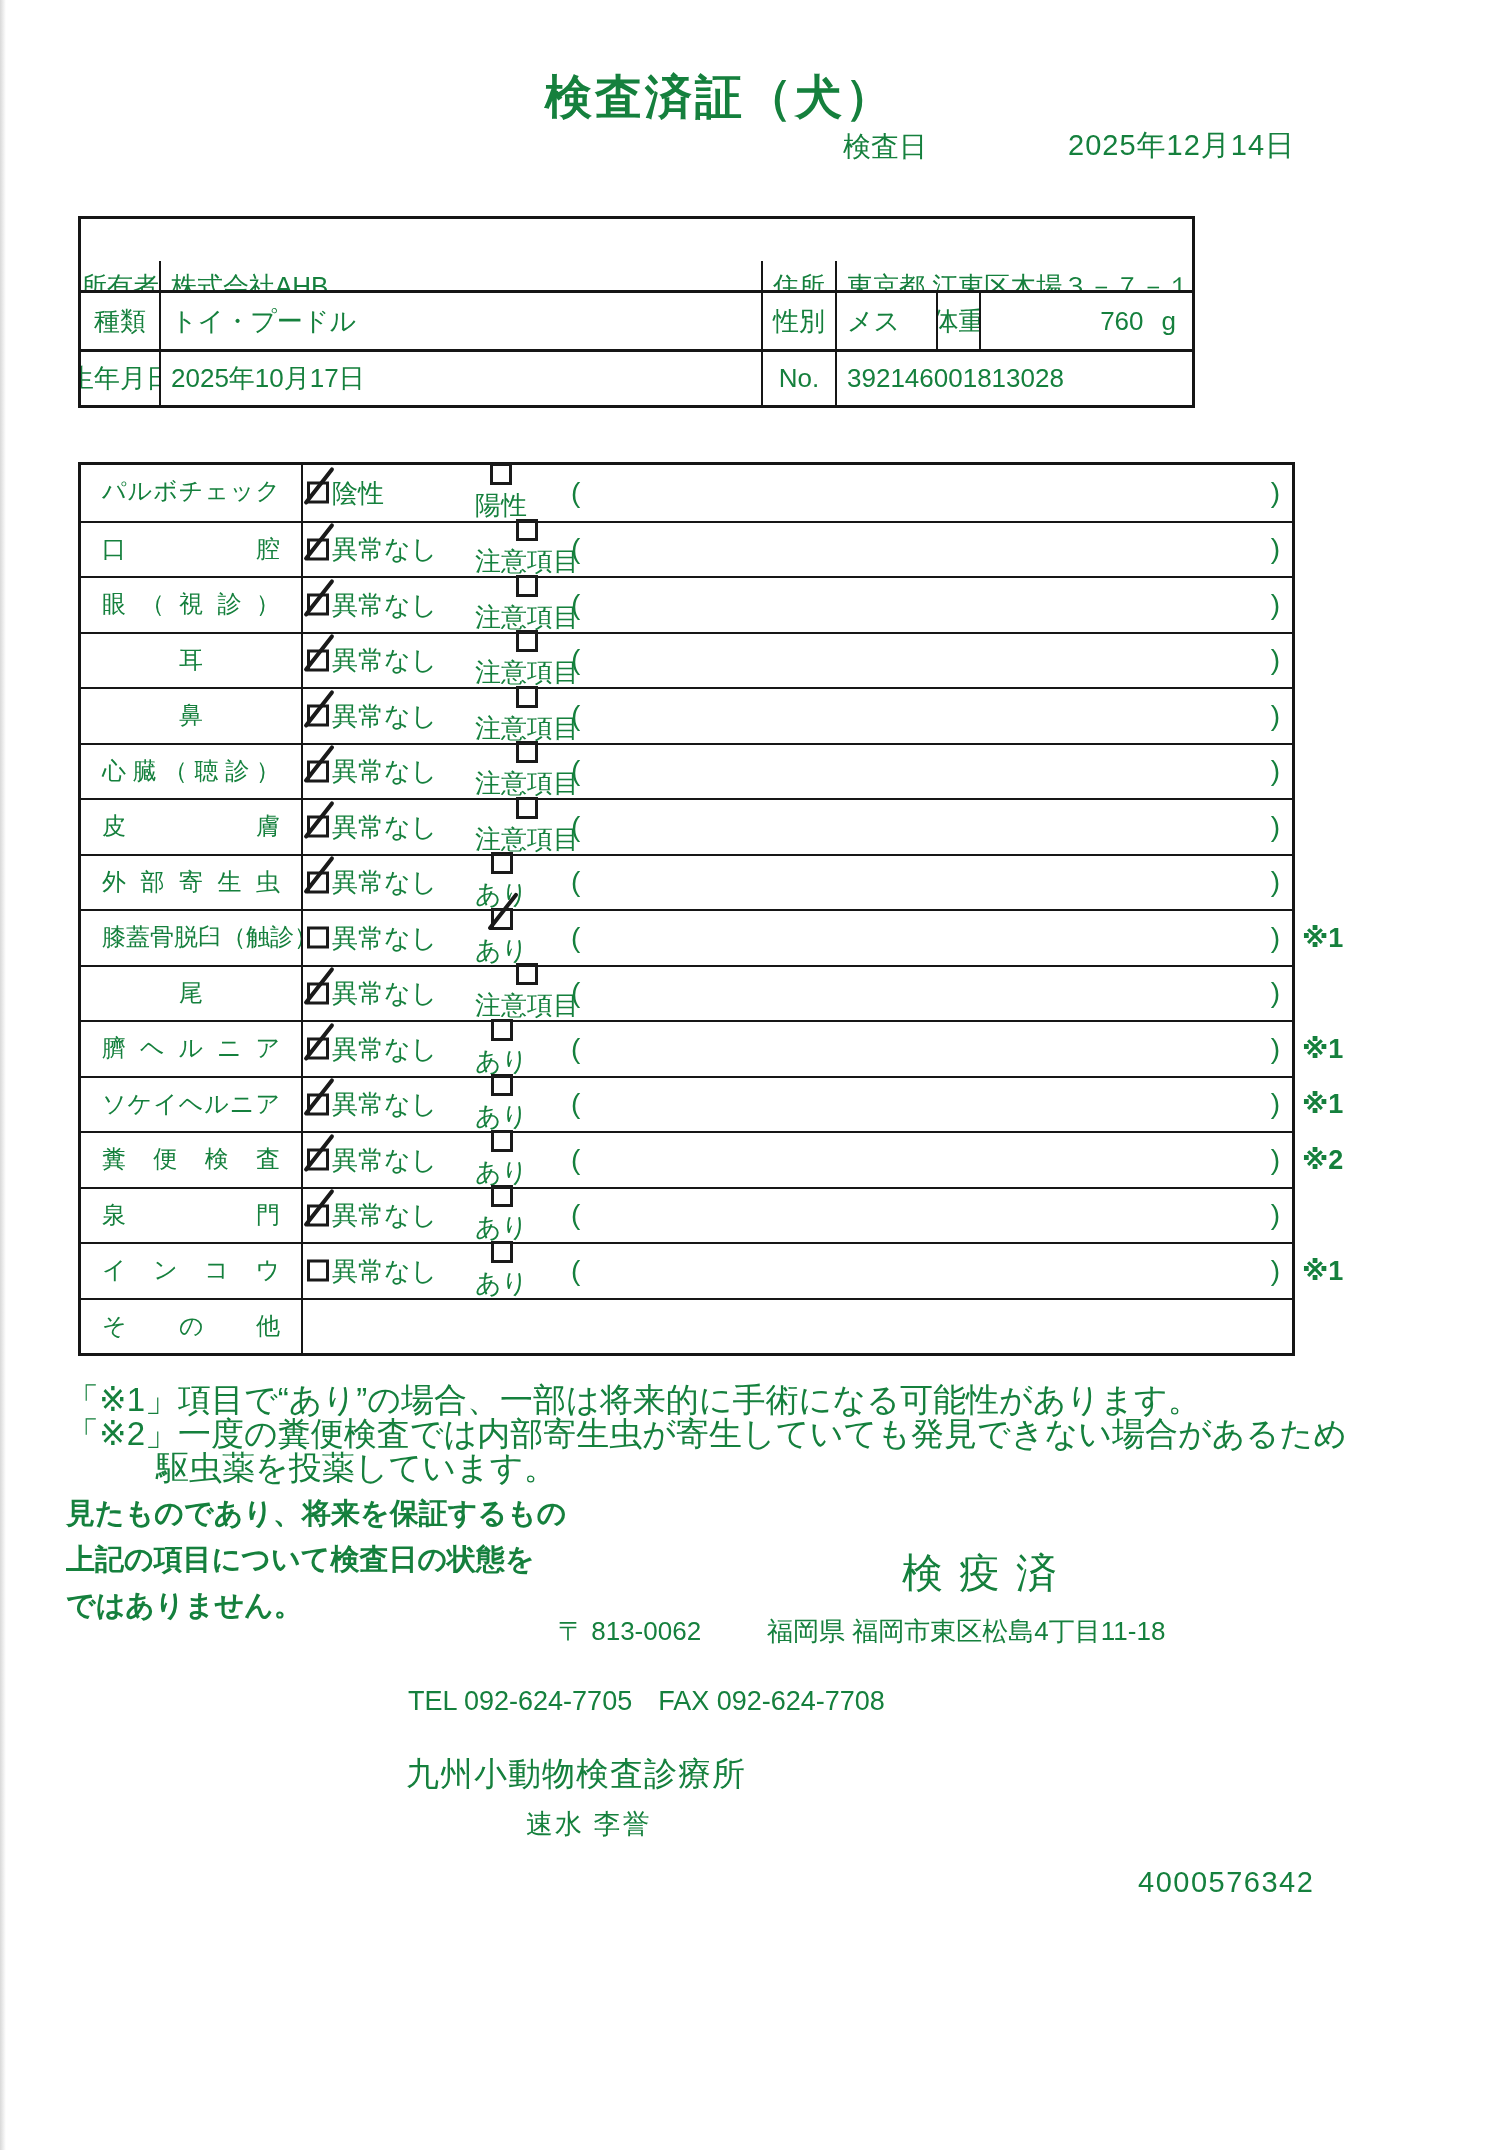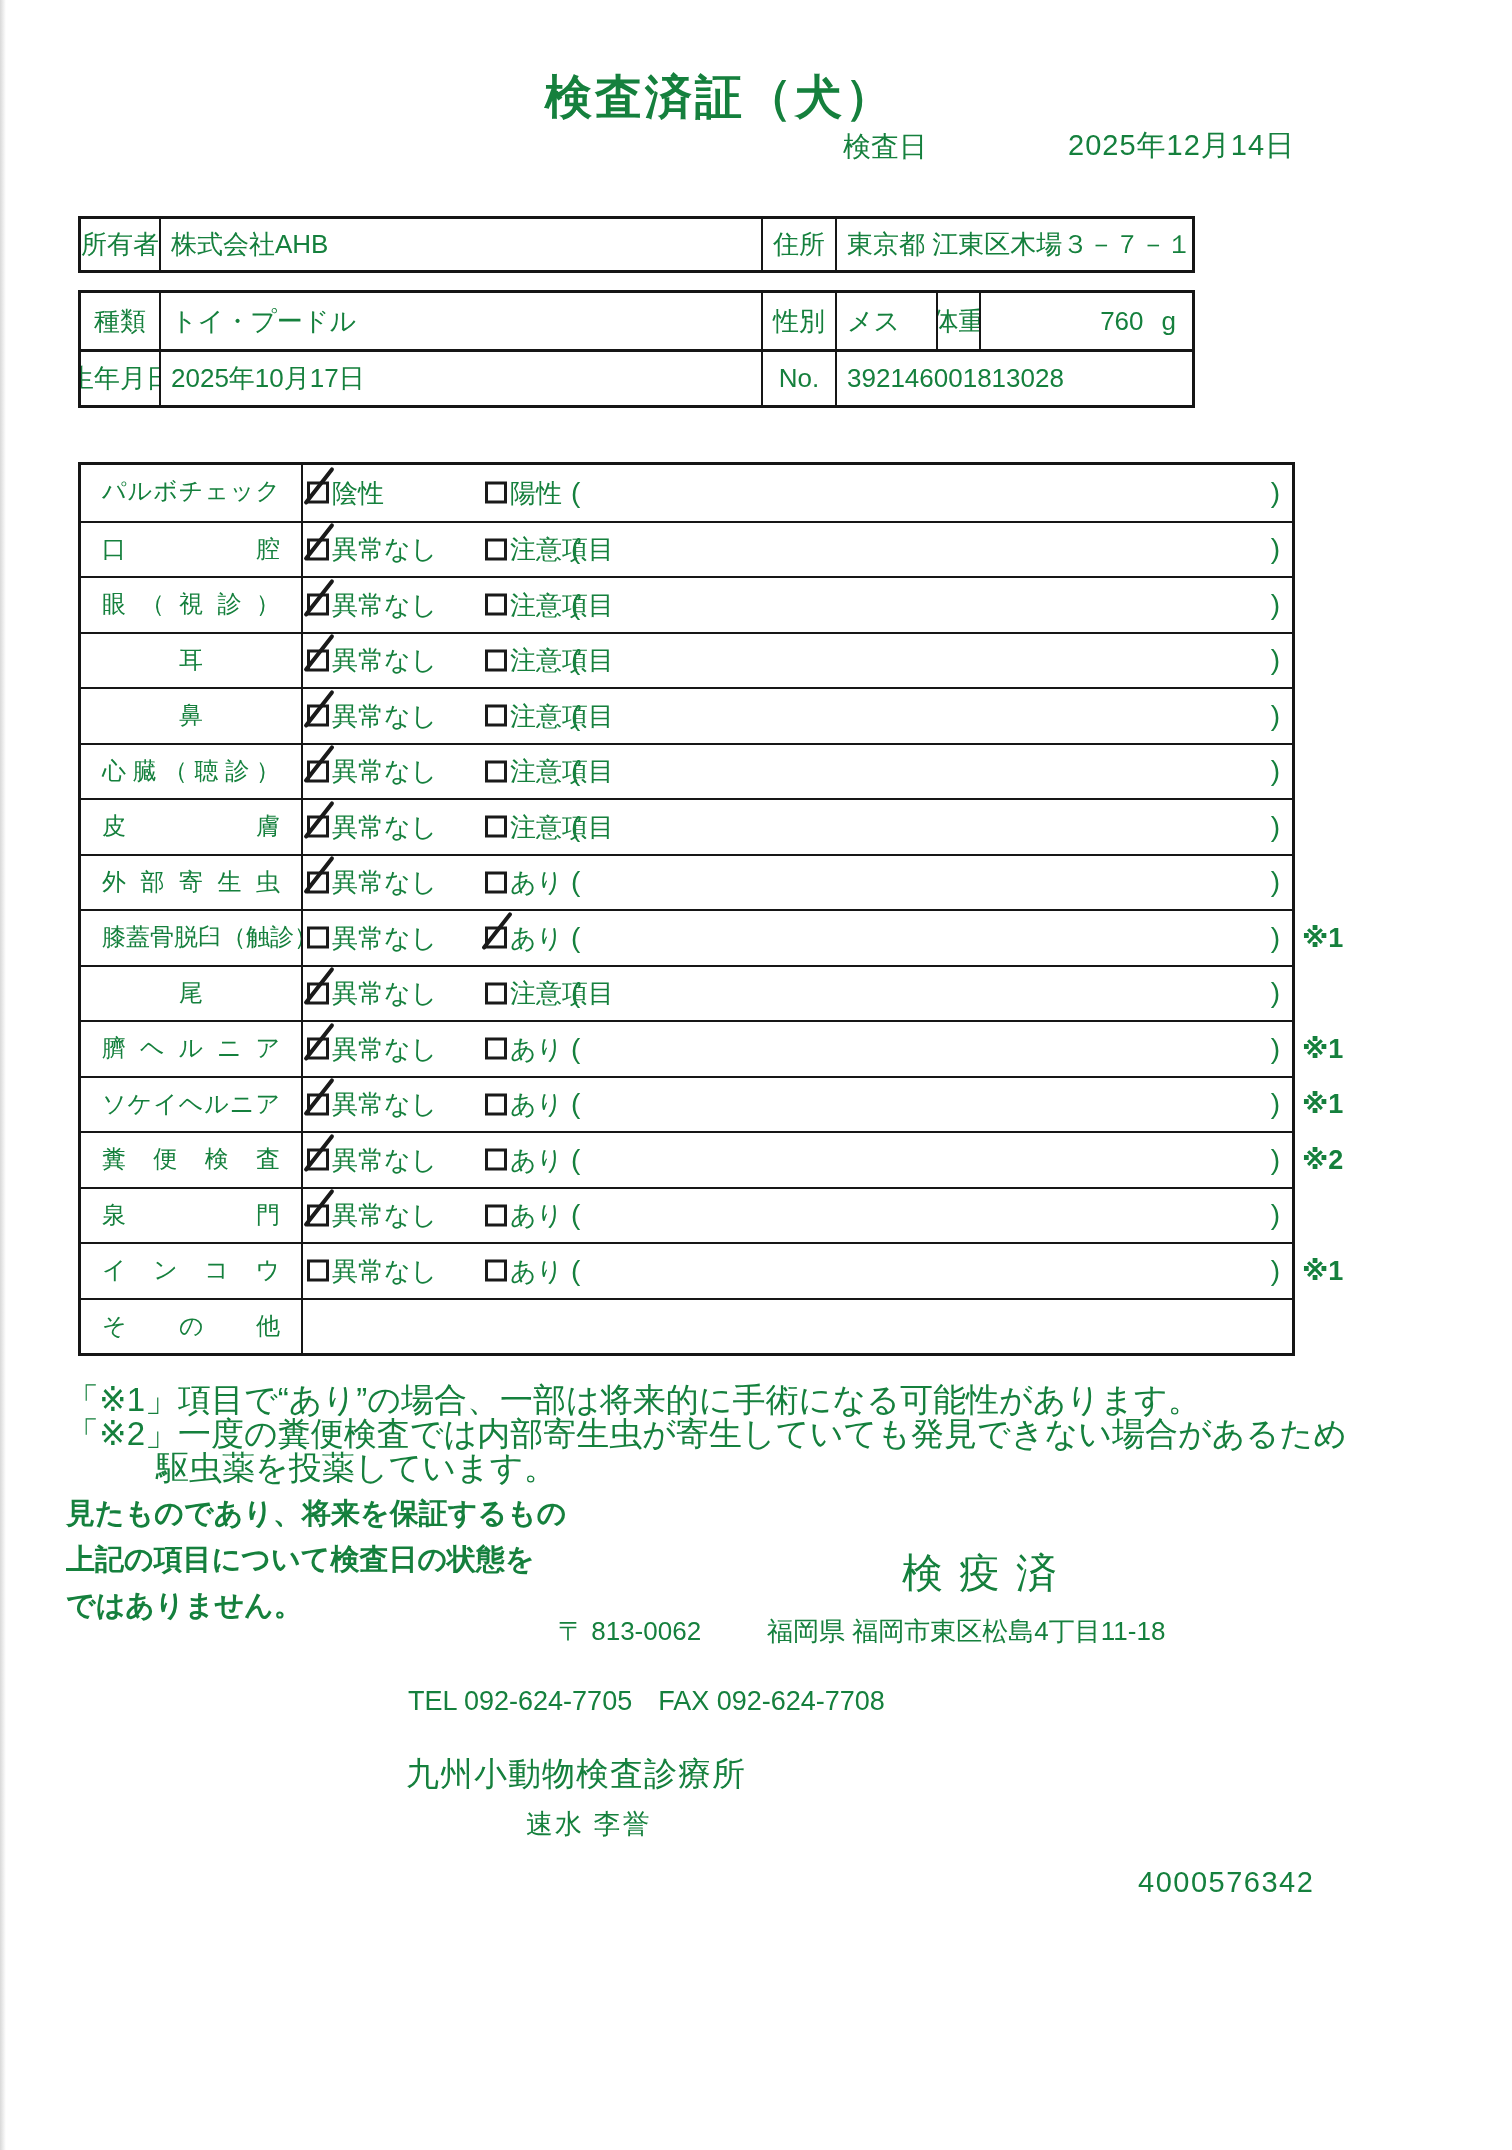--- a/index.html
+++ b/index.html
@@ -19,21 +19,21 @@
 
   
   .tbl{position:absolute;left:78px;width:1117px;border:3px solid #161616;box-sizing:border-box;background:#fff;}
   .tbl-row{display:flex;box-sizing:border-box;}
   .tbl-row + .tbl-row{border-top:3px solid #161616;text-align:right;}
   .cell{box-sizing:border-box;display:flex;align-items:center;font-size:26px;
     padding:0 10px;overflow:hidden;white-space:nowrap;}
   .cell.lbl{justify-content:center;border-right:2.5px solid #161616;padding:0 4px;}
   .cell.div-l{border-left:2.5px solid #161616;}
   .t-owner{top:216px;}
-  .t-owner .tbl-row{height:51px;}
+  .t-owner .tbl-row{height:51px;margin-top:42px;}
   .t-pet{top:290px;}
   .t-pet .tbl-row{height:56px;}
   .w-lab1{width:80px;flex:none;}
   .w-val1{width:600px;flex:none;}
   .w-lab2{width:76px;flex:none;}
   .w-sex{width:99px;flex:none;}
   .w-wlab{width:45px;flex:none;}
   .w-rest{flex:1;}
   .weight-cell{justify-content:flex-end;gap:18px;padding-right:16px;}
 
@@ -43,21 +43,21 @@
   .checklist{position:absolute;left:78px;top:462px;width:1217px;
     border:3px solid #161616;box-sizing:border-box;}
   .cl-row{position:relative;display:flex;height:55.5px;box-sizing:border-box;}
   .cl-row + .cl-row{border-top:2.5px solid #161616;}
   .cl-label{width:222px;flex:none;box-sizing:border-box;border-right:2.5px solid #161616;
     font-size:24px;line-height:51px;padding:0 21px;
     text-align:justify;text-align-last:justify;overflow:hidden;white-space:nowrap;}
   .cl-content{flex:1;position:relative;}
   .optgroup{position:absolute;top:50%;transform:translateY(-50%);display:flex;align-items:center;gap:3px;}
   .optgroup.o1{left:4px;}
-  .optgroup.o2{left:182px;}
+  .optgroup.o2{left:172px;flex-direction:column;}
   .opt-text{font-size:26px;white-space:nowrap;}
   .cb{display:inline-block;width:22px;height:22px;border:3px solid #1a1a1a;position:relative;flex:none;box-sizing:border-box;}
   .cb .tick{display:none;position:absolute;left:-4px;bottom:-4px;width:46px;height:3.5px;
     background:#1a1a1a;transform-origin:0 100%;transform:rotate(-52deg);border-radius:2px;}
   .cb[data-checked="true"] .tick{display:block;}
   .paren{position:absolute;top:50%;transform:translateY(-50%);font-size:28px;}
   .paren.po{left:268px;}
   .paren.pc{right:12px;}
   .cl-note{position:absolute;left:100%;margin-left:10px;top:50%;transform:translateY(-50%);
     font-size:27px;font-weight:600;white-space:nowrap;}

